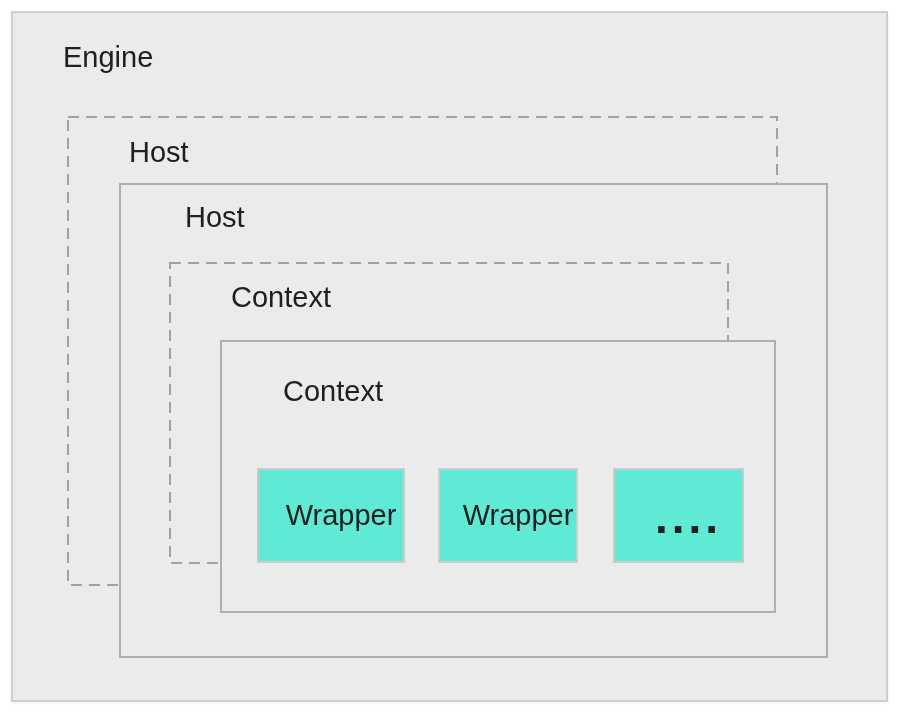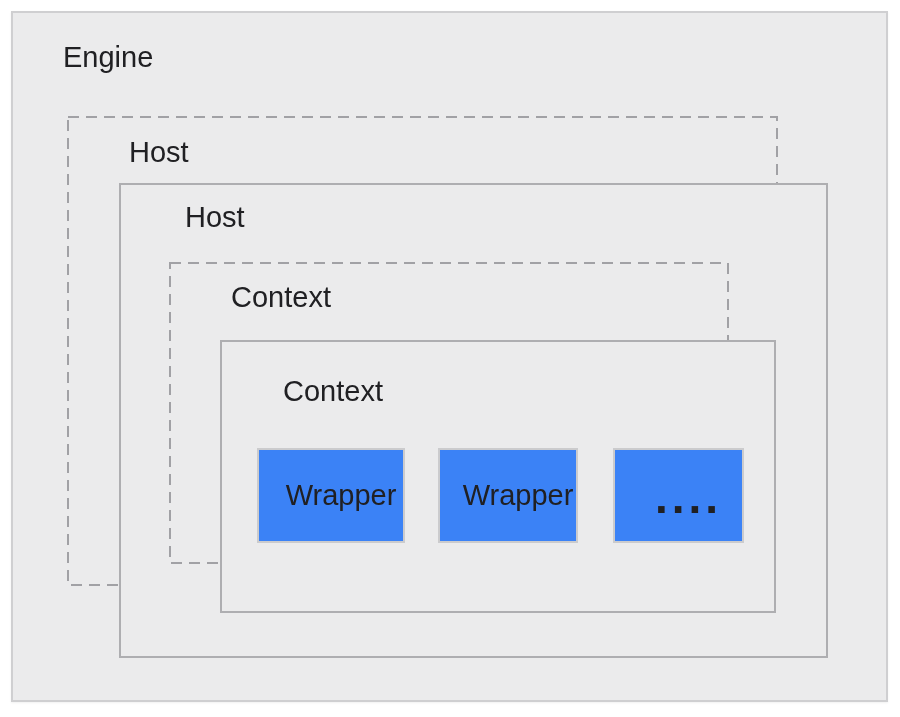--- a/index.html
+++ b/index.html
@@ -28,22 +28,22 @@
     left: 119px; top: 183px; width: 709px; height: 475px;
     background: #ebebec;
     border: 2px solid #aeaeb1;
   }
   .context-inner-box {
     left: 220px; top: 340px; width: 556px; height: 273px;
     background: #ebebec;
     border: 2px solid #aeaeb1;
   }
   .wrapper-box {
-    top: 448px; height: 95px;
-    background: #3b82f6;
+    top: 468px; height: 95px;
+    background: #5eead4;
     border: 2px solid #cbcbcd;
     display: flex; align-items: center; justify-content: center; padding-left: 20px;
   }
   .wrapper-1 { left: 257px; width: 148px; }
   .wrapper-2 { left: 438px; width: 140px; }
   .wrapper-3 { left: 613px; width: 131px; }
 
   
   svg.dashed { overflow: visible; }
   .dashed-rect {

